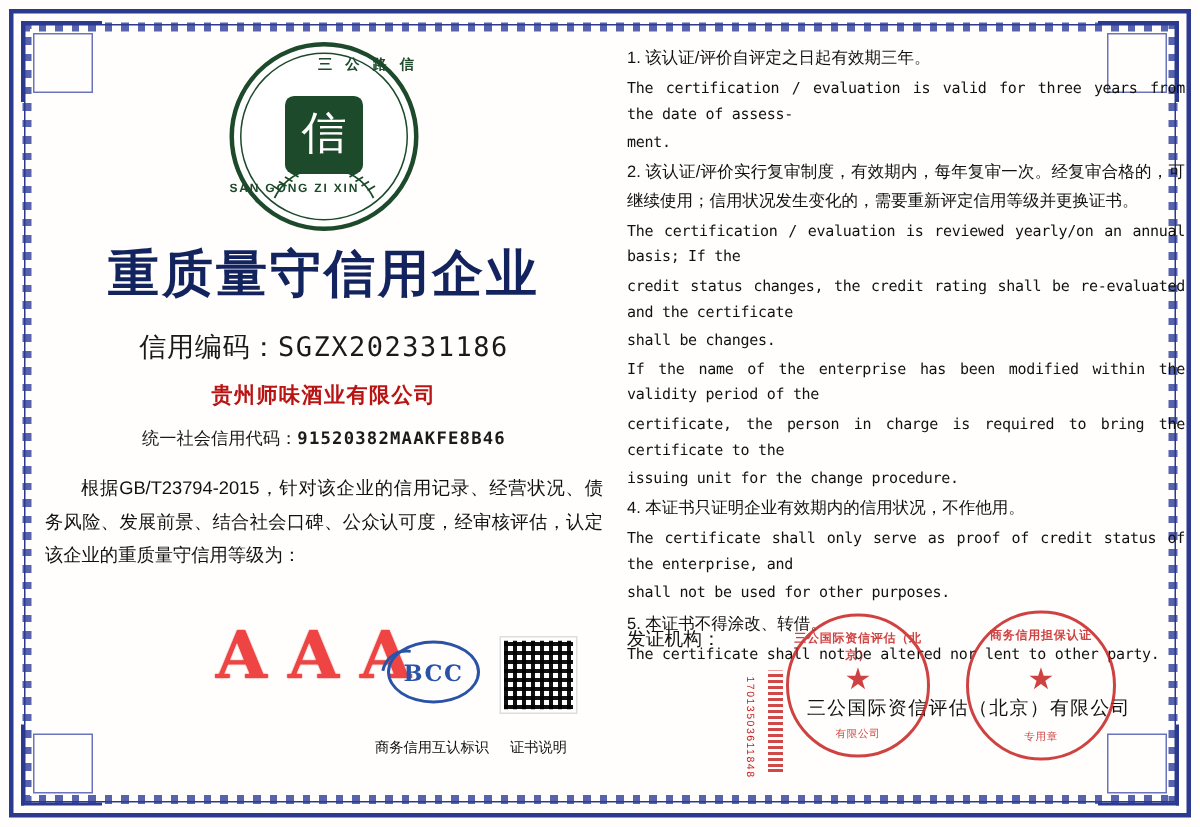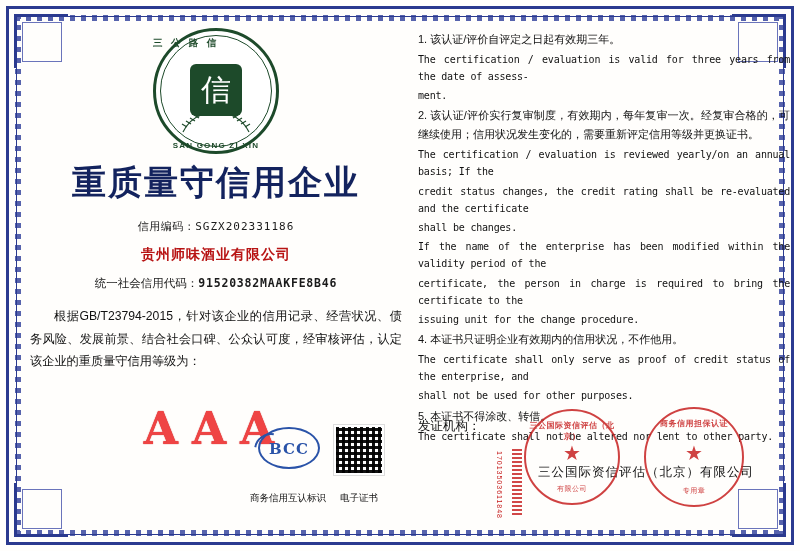--- a/index.html
+++ b/index.html
@@ -60,25 +60,25 @@
   .emblem .ring{
     position:absolute;inset:0;border-radius:50%;
     border:3px solid #1d4a2a;
     background:#fff;
   }
   .emblem .ring2{
     position:absolute;inset:7px;border-radius:50%;
     border:1.5px solid #1d4a2a;
   }
   .emblem-top{
-    position:absolute;left:0;right:0;top:9px;text-align:left;
-    font-size:9.5px;color:#1d4a2a;letter-spacing:3px;font-weight:bold;font-family:Liberation Serif, serif;
+    position:absolute;left:0;right:0;top:9px;text-align:right;
+    font-size:9.5px;color:#1d4a2a;letter-spacing:3px;font-weight:bold;
   }
   .emblem-bottom{
-    position:absolute;left:0;right:0;bottom:4px;text-align:center;
+    position:absolute;left:0;right:0;bottom:24px;
     font-size:8px;color:#1d4a2a;letter-spacing:1.2px;font-weight:bold;
   }
   .emblem-center{
     position:absolute;left:50%;top:50%;transform:translate(-50%,-52%);
     width:52px;height:52px;border-radius:6px;background:#1d4a2a;
     color:#fff;font-size:30px;line-height:52px;text-align:center;
     font-family:"DejaVu Serif","Liberation Serif",serif;
   }
   .emblem-wheat{
     position:absolute;left:50%;bottom:20px;transform:translateX(-50%);
@@ -89,21 +89,21 @@
   .cert-title{
     text-align:center;
     font-family:"DejaVu Serif","Liberation Serif",serif;
     font-weight:bold;
     font-size:34px;
     letter-spacing:2px;
     color:#13235e;
     margin-top:6px;
   }
   .meta-line{
-    text-align:center;font-size:11px;color:#1a1a1a;margin-top:13px;
+    text-align:center;font-size:18px;color:#1a1a1a;margin-top:13px;
     letter-spacing:.5px;
   }
   .meta-line .mono{font-family:"DejaVu Sans Mono","Liberation Mono",monospace;letter-spacing:1px;}
   .company{
     text-align:center;
     color:#b81414;
     font-size:14px;
     font-weight:bold;
     font-family:"DejaVu Serif","Liberation Serif",serif;
     margin-top:12px;
@@ -265,21 +265,21 @@
 
     <div class="bcc">
       <div class="swoosh"></div>
       <div class="oval">BCC</div>
     </div>
 
     <div class="qr"></div>
 
     <div class="badge-captions">
       <span>商务信用互认标识</span>
-      <span>电子证书</span>
+      <span>证书说明</span>
     </div>
 
     <div class="right-col">
       <div class="notice">
         <p>1. 该认证/评价自评定之日起有效期三年。</p>
         <p class="en">The certification / evaluation is valid for three years from the date of assess-</p>
         <p class="en">ment.</p>
 
         <p>2. 该认证/评价实行复审制度，有效期内，每年复审一次。经复审合格的，可继续使用；信用状况发生变化的，需要重新评定信用等级并更换证书。</p>
         <p class="en">The certification / evaluation is reviewed yearly/on an annual basis; If the</p>

